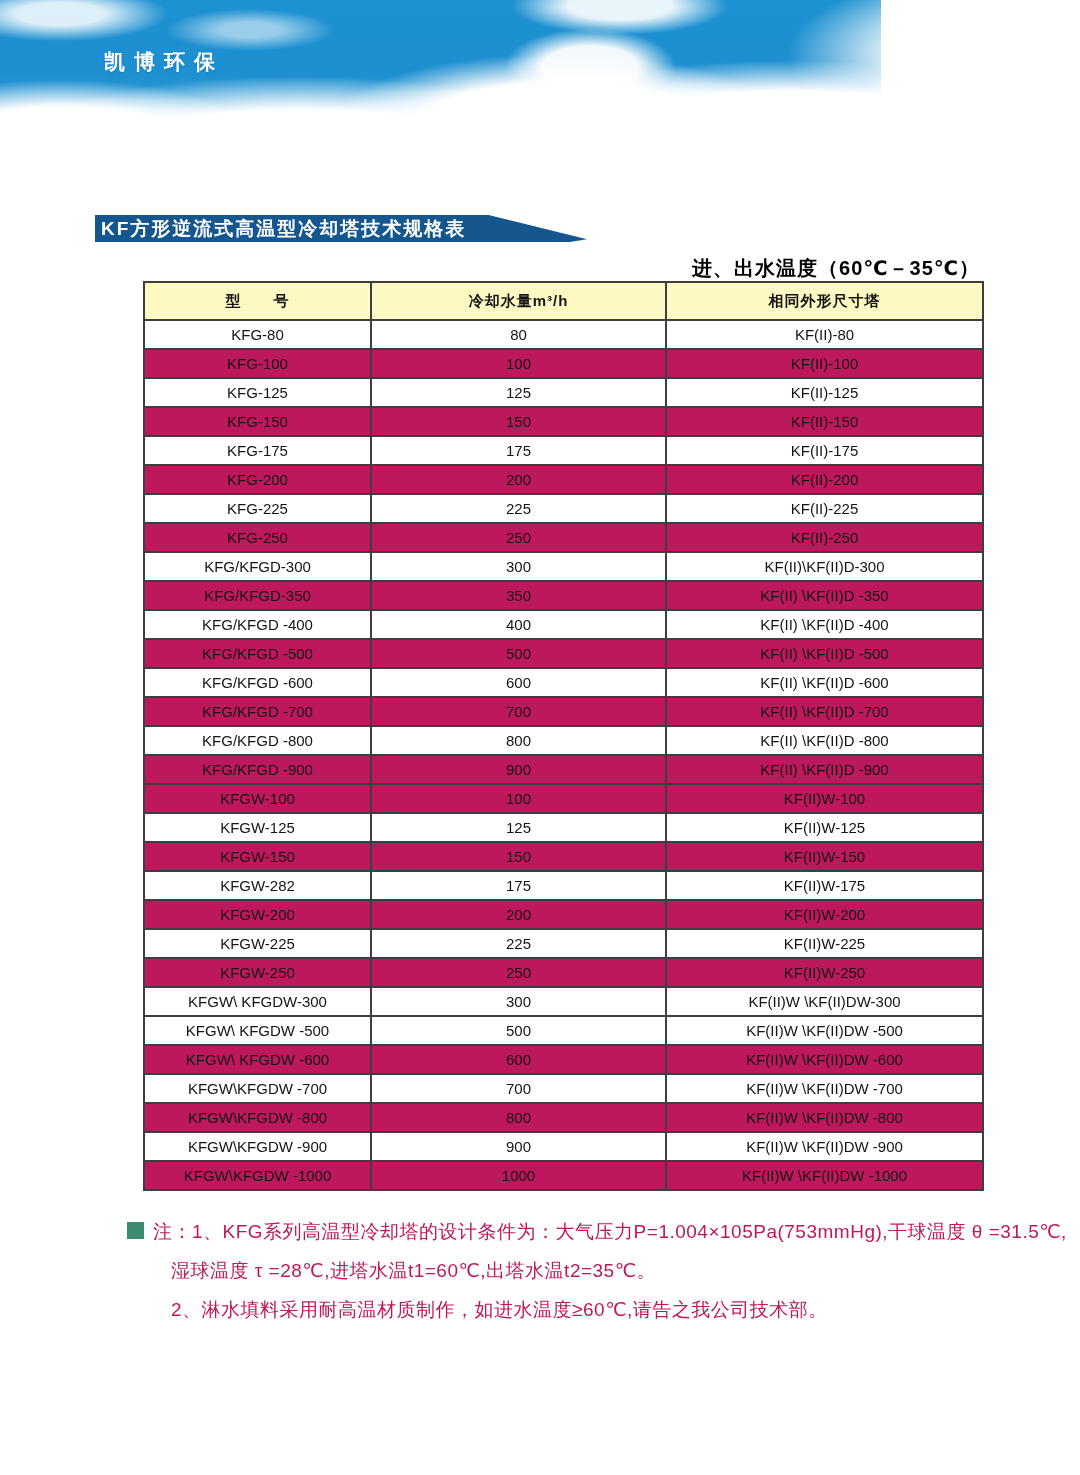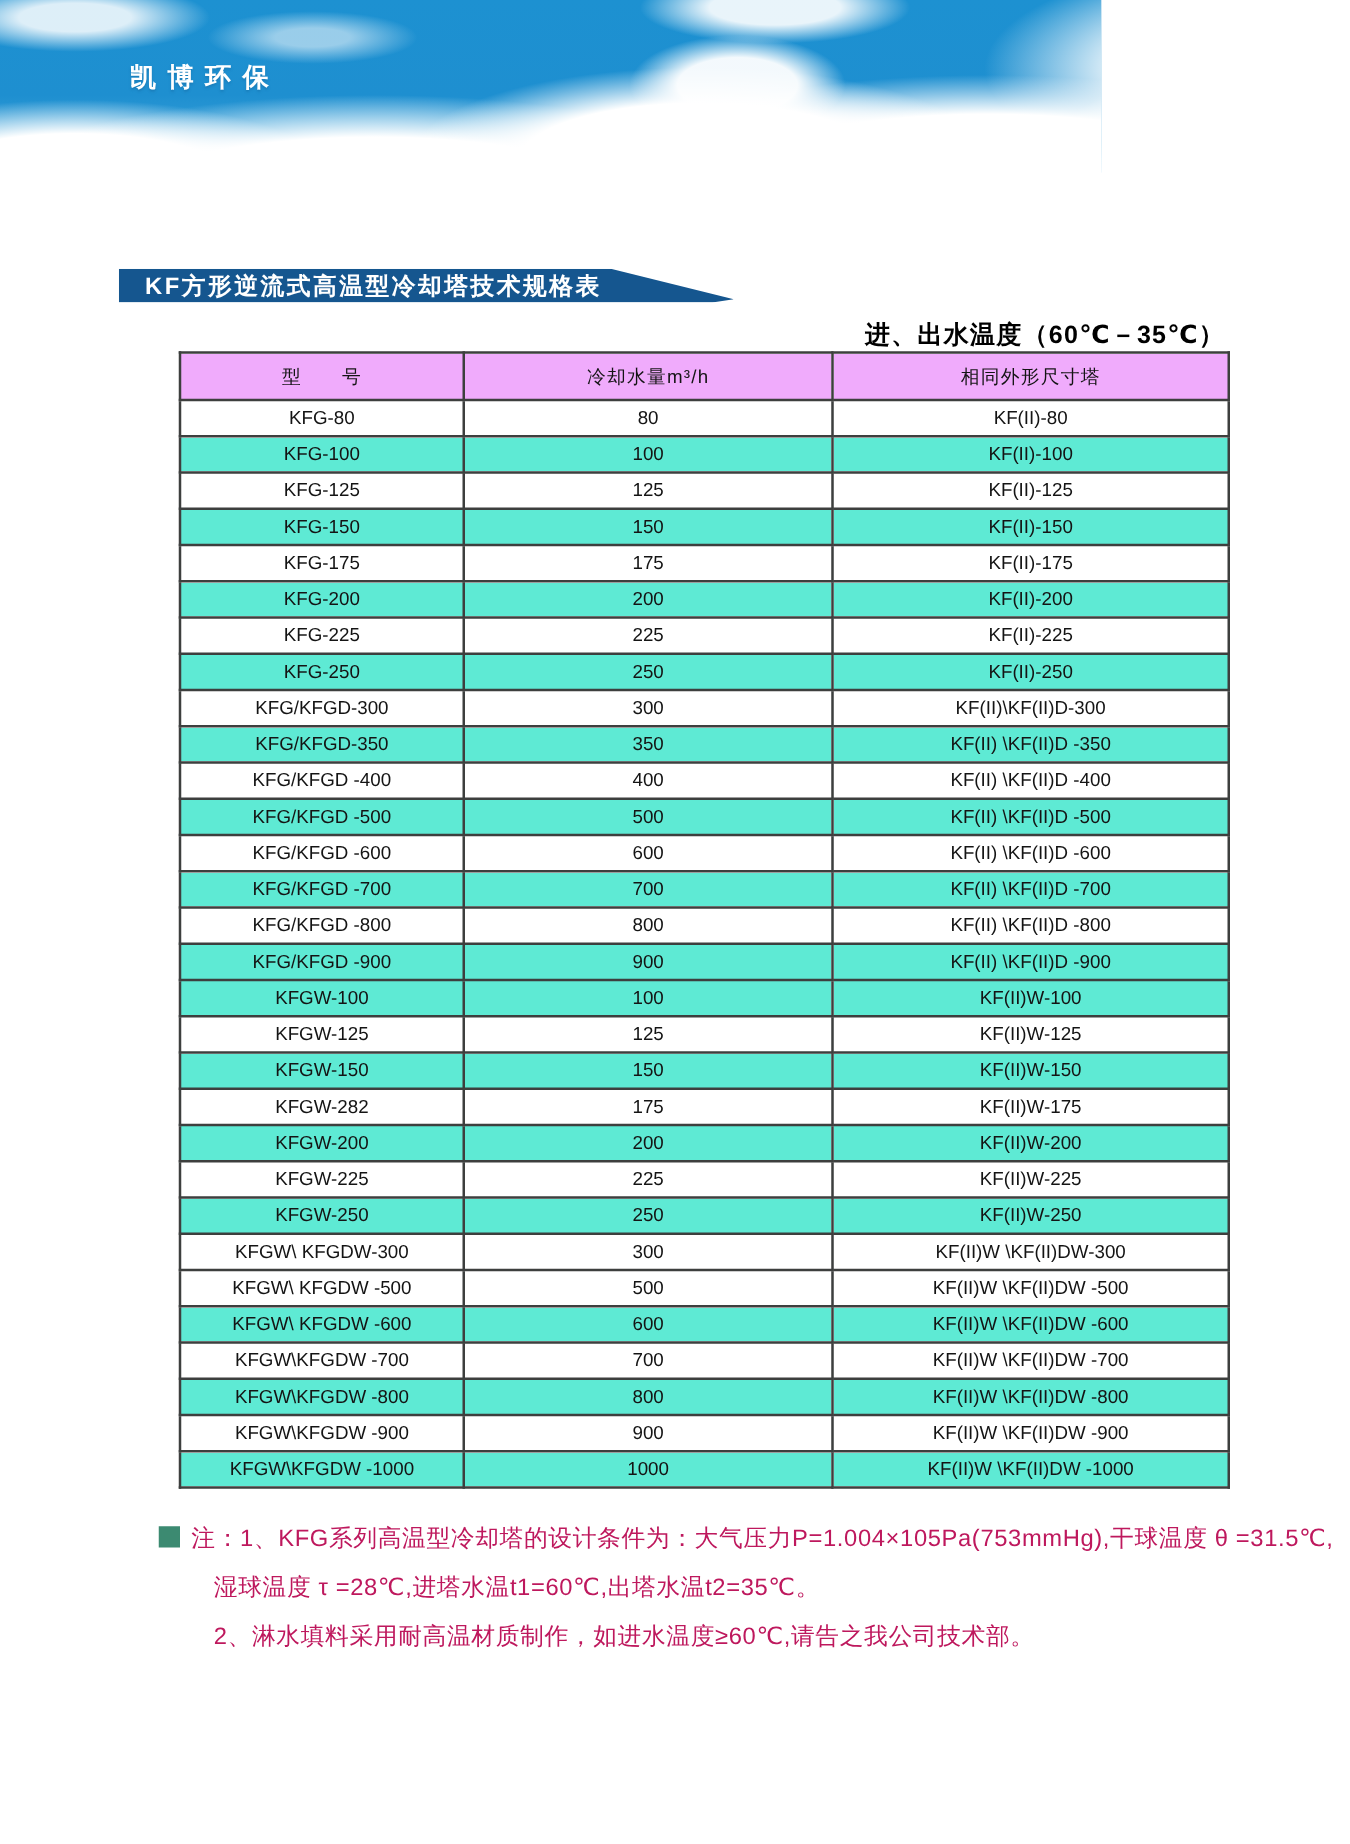--- a/index.html
+++ b/index.html
@@ -63,21 +63,21 @@
     background: #15568f;
     clip-path: polygon(0 0, 80% 0, 100% 90%, 96.5% 100%, 0 100%);
     display: flex;
     align-items: center;
   }
   .title-bar span {
     color: #ffffff;
     font-weight: bold;
     font-size: 19px;
     letter-spacing: 2px;
-    padding-left: 21px;
+    padding-left: 6px;
     white-space: nowrap;
   }
 
   .subtitle {
     margin-top: 14px;
     text-align: right;
     font-size: 20px;
     font-weight: bold;
     color: #000000;
     letter-spacing: 1px;
@@ -95,32 +95,32 @@
   table.spec th, table.spec td {
     border: 2px solid #3d3f3e;
     text-align: center;
     vertical-align: middle;
     color: #141414;
     overflow: hidden;
     white-space: nowrap;
   }
   table.spec th {
     height: 38px;
-    background: #f0abfc;
+    background: #fef9c3;
     font-size: 15px;
-    font-weight: normal;
+    font-weight: bold;
     letter-spacing: 1px;
   }
   table.spec td {
     height: 29px;
     font-size: 15px;
     background: #ffffff;
     padding: 0 4px;
   }
-  table.spec tr.alt td { background: #5eead4; }
+  table.spec tr.alt td { background: #be185d; }
 
   
   .notes {
     margin-top: 21px;
     margin-left: -16px;
     font-size: 19px;
     color: #be185d;
     line-height: 39px;
     letter-spacing: 0.5px;
   }

